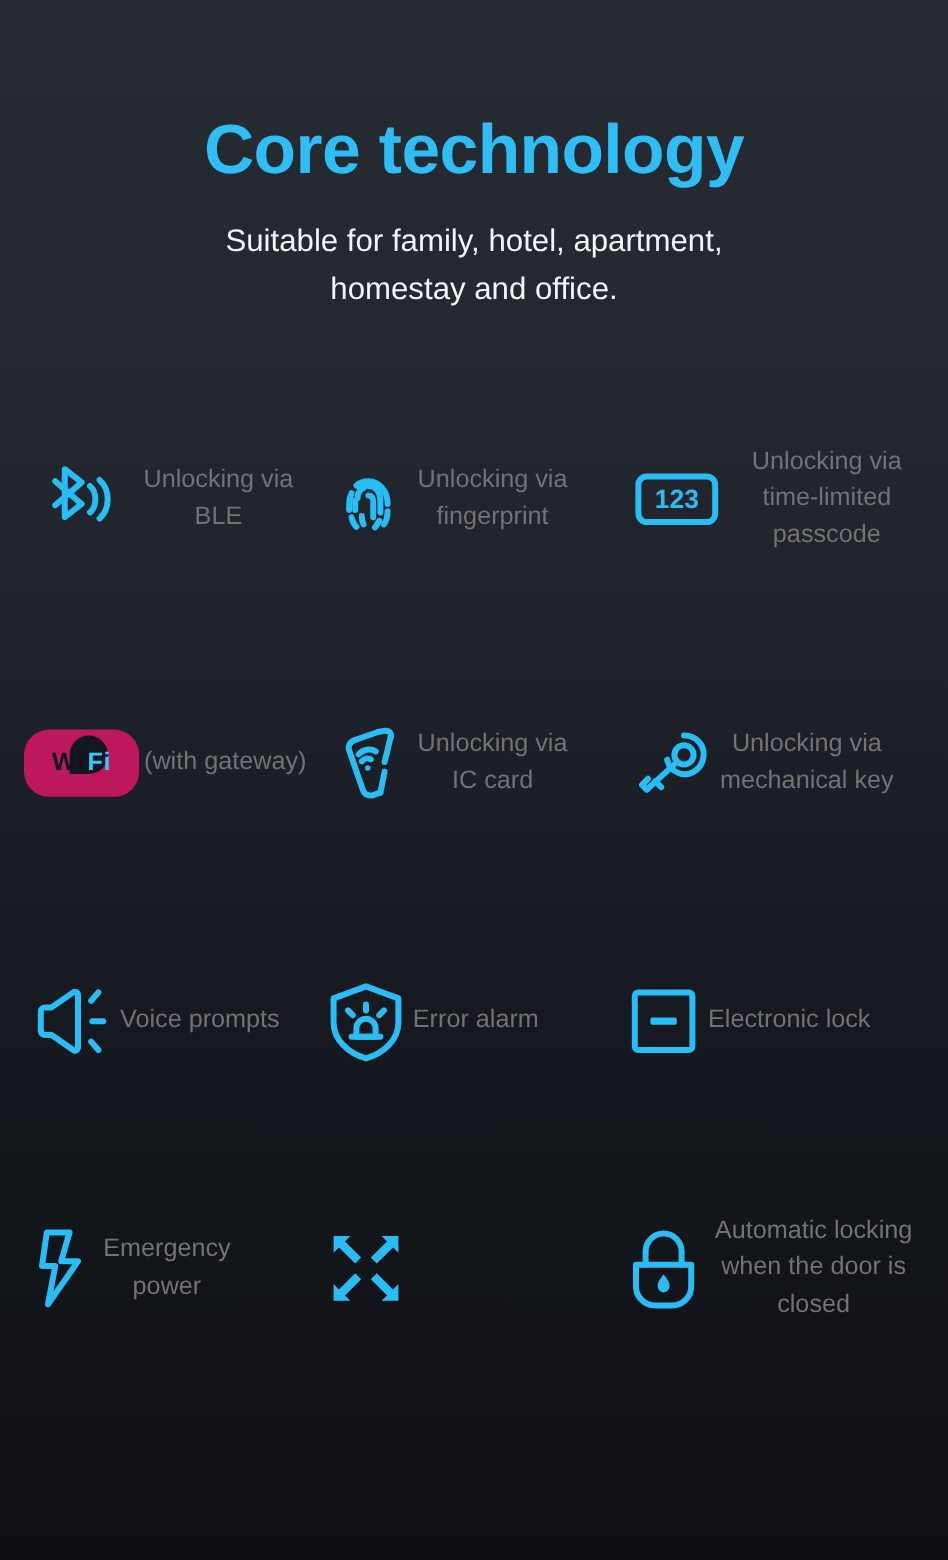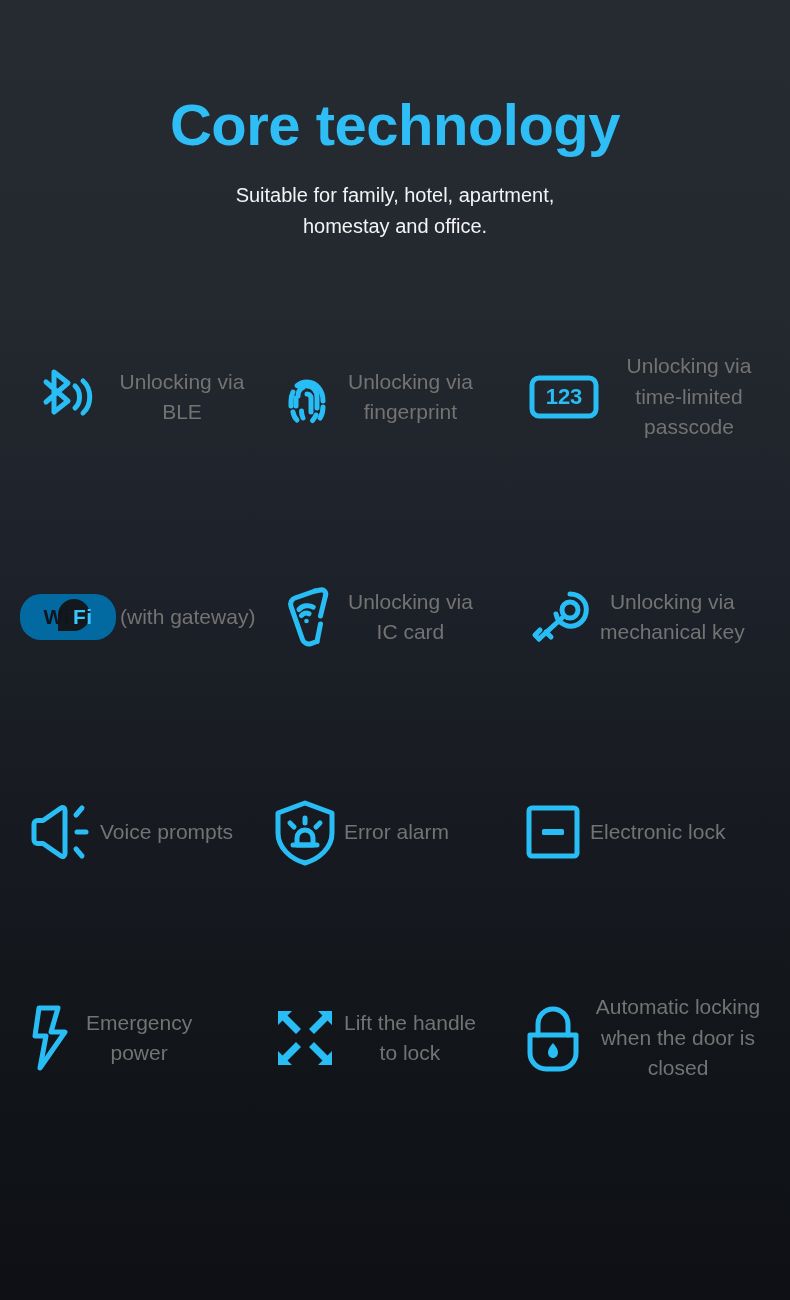--- a/index.html
+++ b/index.html
@@ -38,21 +38,21 @@
     font-size: 58px;
     font-weight: bold;
     letter-spacing: -0.5px;
     color: #2ebdf5;
     line-height: 1.0;
     margin: 0;
   }
   .subtitle {
     margin: 0;
     padding-top: 26px;
-    font-size: 20px;
+    font-size: 26px;
     font-weight: 400;
     line-height: 1.55;
     color: #f2f4f6;
   }
   .subtitle .sub-line {
     display: block;
   }
 
   
   .grid {
@@ -103,23 +103,23 @@
     stroke-width: 5;
     stroke-linecap: round;
     stroke-linejoin: round;
   }
   .ic-fill { fill: #29bdf5; stroke: none; }
 
   
   .wifi-badge {
     position: relative;
     width: 96px;
-    height: 46px;
+    height: 56px;
     border-radius: 21px;
-    background: #0369a1;
+    background: #be185d;
     display: flex;
     align-items: center;
     justify-content: center;
   }
   .wifi-badge .wifi-text {
     font-size: 21px;
     font-weight: bold;
     color: #1b1f26;
     letter-spacing: 0.5px;
     display: flex;
@@ -332,24 +332,20 @@
       <div class="icon-wrap">
         <svg width="70" height="70" viewBox="0 0 70 70">
           <g class="ic-fill">
             <path d="M8 8 L22 8 L17.5 12.5 L31 26 L26 31 L12.5 17.5 L8 22 Z"></path>
             <path d="M62 8 L62 22 L57.5 17.5 L44 31 L39 26 L52.5 12.5 L48 8 Z"></path>
             <path d="M8 62 L8 48 L12.5 52.5 L26 39 L31 44 L17.5 57.5 L22 62 Z"></path>
             <path d="M62 62 L48 62 L52.5 57.5 L39 44 L44 39 L57.5 52.5 L62 48 Z"></path>
           </g>
         </svg>
       </div>
-      <div class="label">
-        <span class="lbl-line">Lift the handle</span>
-        <span class="lbl-line">to lock</span>
-      </div>
     </div>
 
     <div class="cell r4 row4">
       <div class="icon-wrap">
         <svg width="66" height="74" viewBox="0 0 66 74">
           <g class="ic" stroke-width="5.4">
             <path d="M18 34 L18 23 C18 14.7, 24.7 8, 33 8 C41.3 8, 48 14.7, 48 23 L48 34"></path>
             <path d="M10 34 L56 34 L56 52 C56 60.8, 48.8 68, 40 68 L26 68 C17.2 68, 10 60.8, 10 52 L10 34 Z"></path>
           </g>
           <path class="ic-fill" d="M33 42 C36.5 46, 38 49, 38 51.5 C38 54.5, 35.8 57, 33 57 C30.2 57, 28 54.5, 28 51.5 C28 49, 29.5 46, 33 42 Z"></path>

